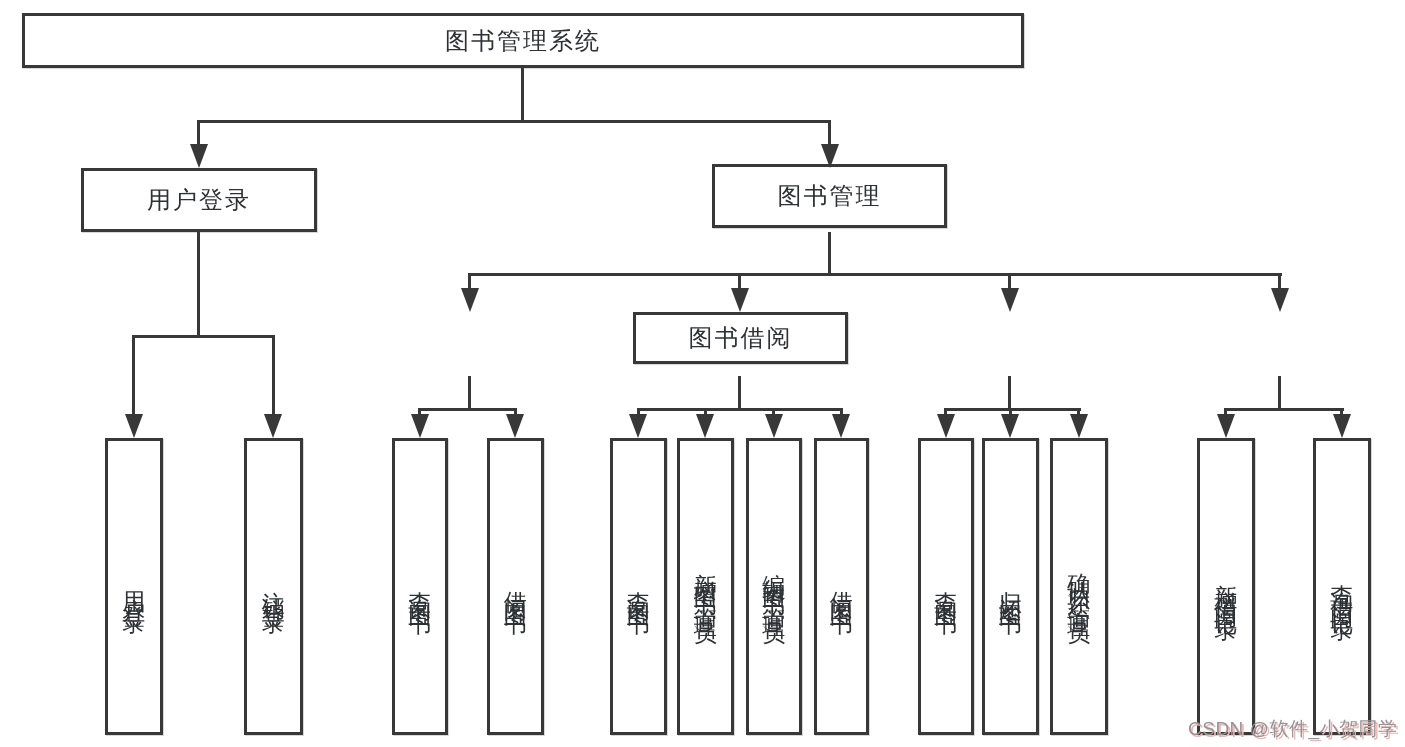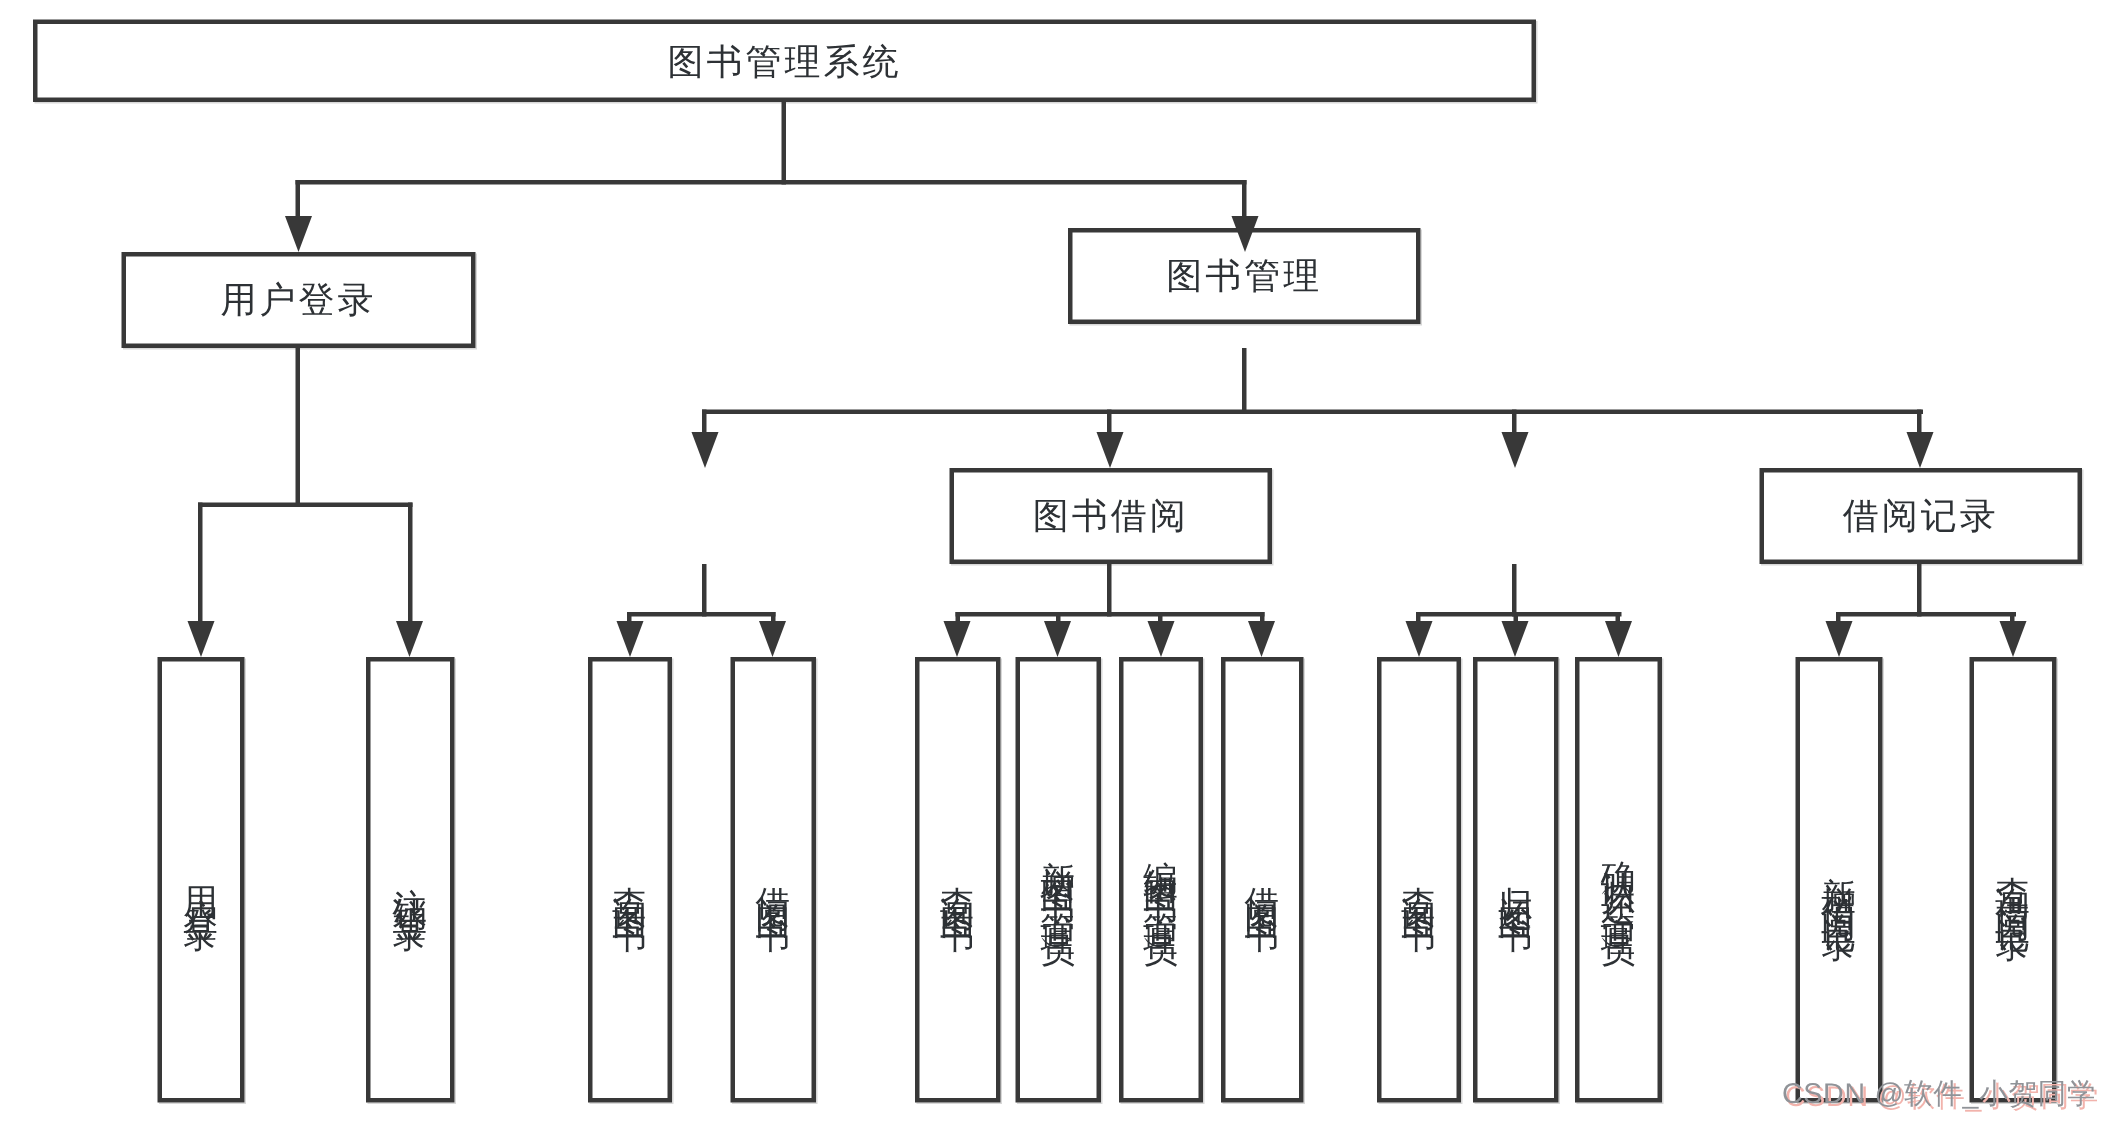--- a/index.html
+++ b/index.html
@@ -49,24 +49,23 @@
   }
 </style>
 </head>
 <body>
 
 <div class="canvas">
 
   <div class="box-h" style="left:22px;top:13px;width:1002px;height:55px;">图书管理系统</div>
 
   <div class="box-h" style="left:81px;top:168px;width:236px;height:64px;">用户登录</div>
-  <div class="box-h" style="left:712px;top:152px;width:235px;height:64px;">图书管理</div>
+  <div class="box-h" style="left:712px;top:164px;width:235px;height:64px;">图书管理</div>
 
-  <div class="box-h" style="left:633px;top:312px;width:215px;height:64px;">图书借阅</div>
-  <div class="box-h" style="left:1173px;top:312px;width:215px;height:64px;">借阅记录</div>
+  <div class="box-h" style="left:633px;top:312px;width:215px;height:52px;">图书借阅</div>
 
   <div class="box-v" style="left:105px;top:438px;width:58px;height:297px;">
       <span>用户登录</span>
     </div>
   <div class="box-v" style="left:244px;top:438px;width:59px;height:297px;">
       <span>注销登录</span>
     </div>
 
   <div class="box-v" style="left:392px;top:438px;width:56px;height:297px;">
       <span>查询图书</span>

